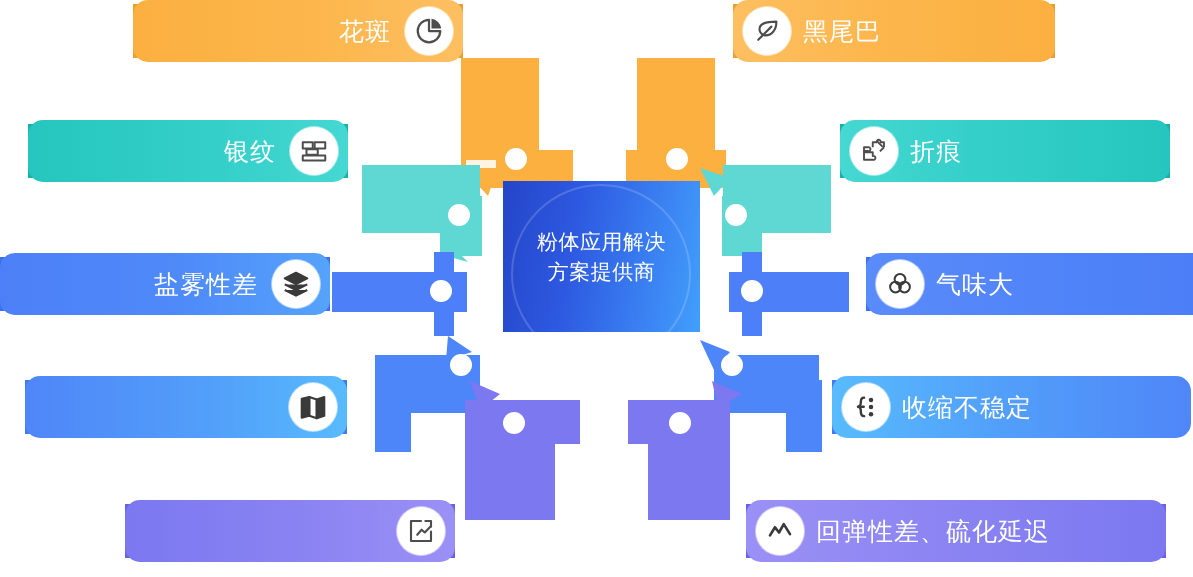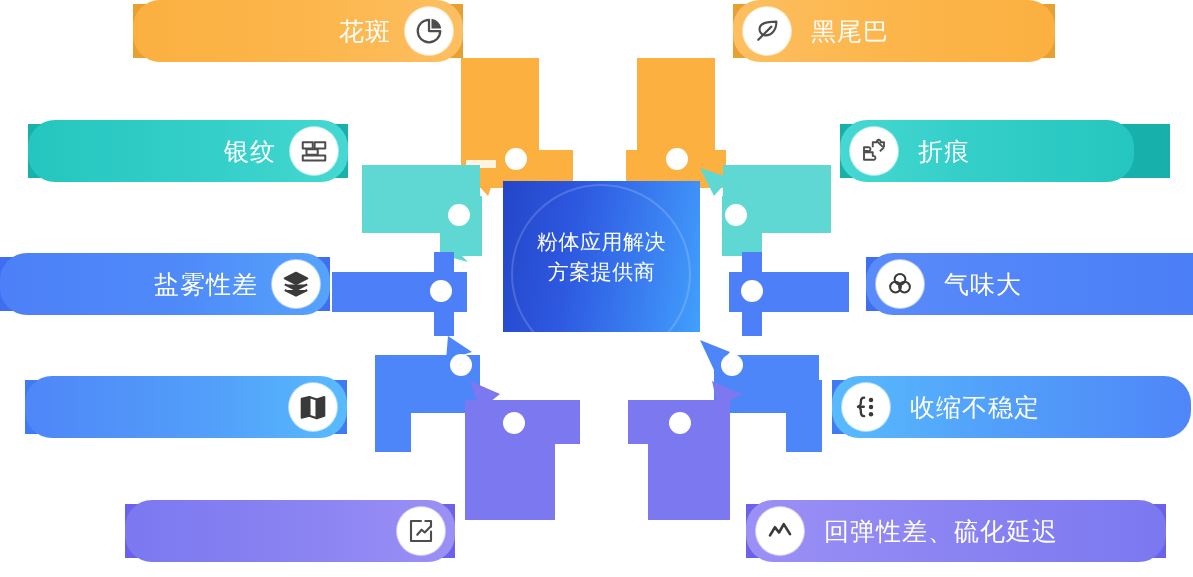--- a/index.html
+++ b/index.html
@@ -60,37 +60,37 @@
   .pill .backplate{
     position:absolute;
     top:4px;
     height:54px;
     z-index:0;
   }
   .pill .body{
     position:relative;
     z-index:1;
     height:62px;
-    border-radius:27px;
+    border-radius:15px;
     display:flex;
     align-items:center;
     box-sizing:border-box;
     width:100%;
   }
   .pill.left .body{ justify-content:flex-end; padding-right:10px; }
   .pill.right .body{ justify-content:flex-start; padding-left:10px; }
 
   .pill-label{
     color:#ffffff;
     font-size:25px;
     letter-spacing:1px;
     white-space:nowrap;
   }
   .pill.left .pill-label{ margin-right:14px; }
-  .pill.right .pill-label{ margin-left:20px; }
+  .pill.right .pill-label{ margin-left:12px; }
 
   .icon-badge{
     width:48px;height:48px;
     border-radius:50%;
     background:#ffffff;
     display:flex;align-items:center;justify-content:center;
     flex:0 0 auto;
     box-shadow:0 0 0 1px rgba(255,255,255,0.55);
   }
   .icon-badge svg{display:block;}
@@ -276,21 +276,21 @@
       <span class="icon-badge">
         <svg width="30" height="30" viewBox="0 0 24 24" fill="none" stroke="#4d4d4d" stroke-width="1.7" stroke-linecap="round" stroke-linejoin="round">
           <path d="M19.5 4.5c0 7-4 11-8.5 11a5 5 0 0 1-5-5c0-4.5 5-6 13.5-6z"></path>
           <path d="M15.5 8.5 5 19"></path>
         </svg>
       </span>
       <span class="pill-label">黑尾巴</span>
     </div>
   </div>
 
-  <div class="pill right c-teal" style="left:840px; top:120px; width:294px;">
+  <div class="pill right c-teal" style="left:840px; top:120px; width:330px;">
     <div class="backplate" style="left:0px; width:330px;"></div>
     <div class="body">
       <span class="icon-badge">
         <svg width="30" height="30" viewBox="0 0 24 24" fill="none" stroke="#4d4d4d" stroke-width="1.5" stroke-linejoin="round">
           <path d="M4 9h3a1.6 1.6 0 1 1 0 3H4v7h7a1.6 1.6 0 1 0 0-3v-3h-7z"></path>
           <path d="M11 9V5h3.2a1.6 1.6 0 1 1 3.1 0H20v4"></path>
           <path d="M20 9l-3.3 3.3"></path>
           <path d="M14.5 4.2l4.5 4.5"></path>
         </svg>
       </span>

